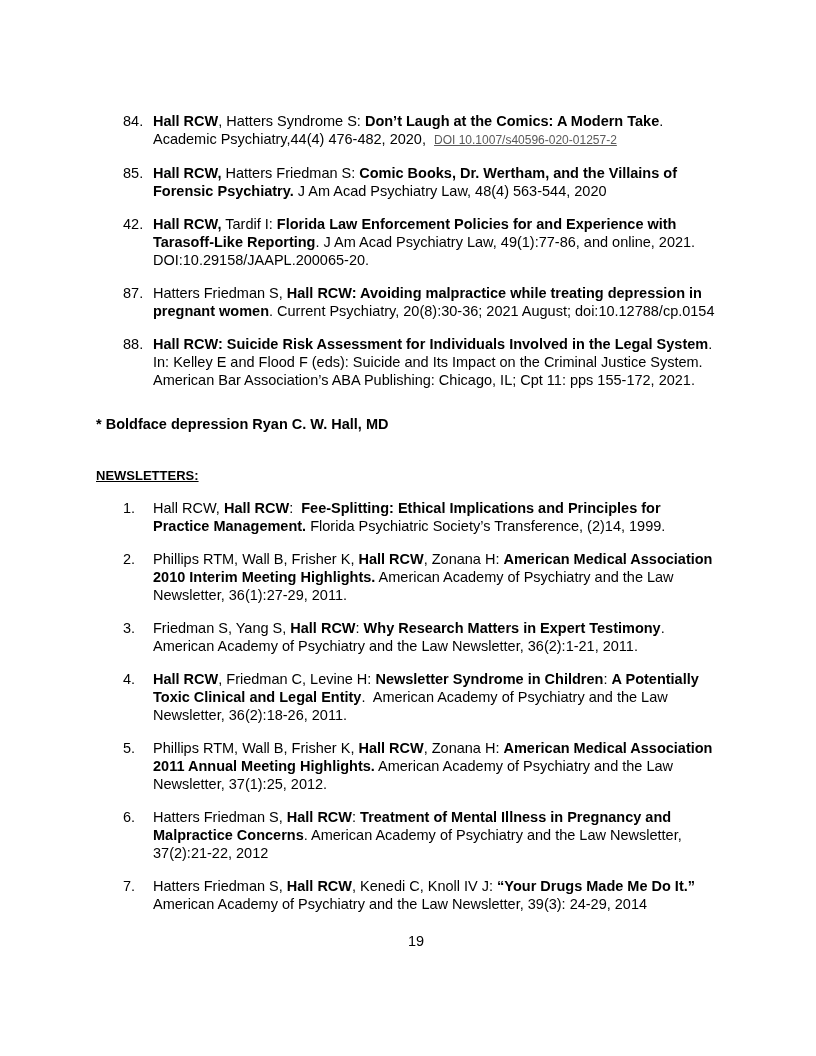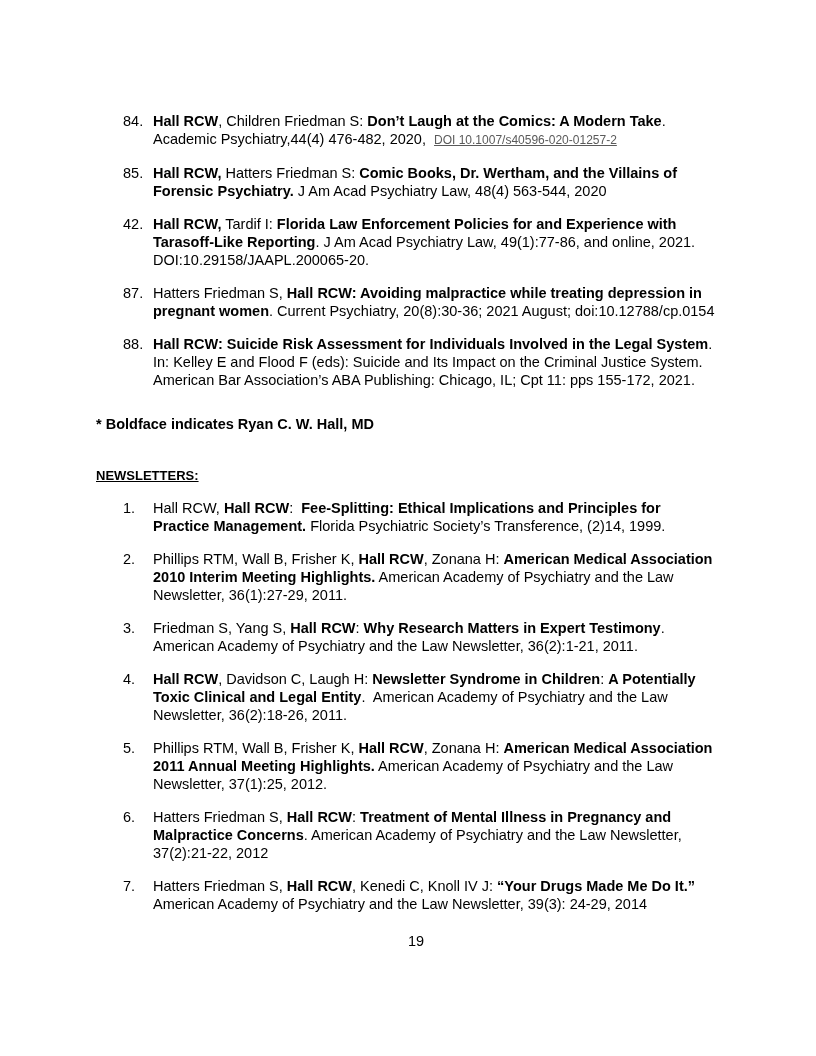--- a/index.html
+++ b/index.html
@@ -63,60 +63,60 @@
   }
 </style>
 </head>
 <body>
 
 <div class="page">
 
   <div class="list" id="publications-list">
       <div class="entry">
         <span class="num">84.</span>
-        <span class="body"><span class="bold">Hall RCW</span><span>, Children Friedman S: </span><span class="bold">Don’t Laugh at the Comics: A Modern Take</span><span>. Academic Psychiatry,44(4) 476-482, 2020,  </span><span class="doi">DOI 10.1007/s40596-020-01257-2</span></span>
+        <span class="body"><span class="bold">Hall RCW</span><span>, Hatters Syndrome S: </span><span class="bold">Don’t Laugh at the Comics: A Modern Take</span><span>. Academic Psychiatry,44(4) 476-482, 2020,  </span><span class="doi">DOI 10.1007/s40596-020-01257-2</span></span>
       </div>
       <div class="entry">
         <span class="num">85.</span>
         <span class="body"><span class="bold">Hall RCW,</span><span> Hatters Friedman S: </span><span class="bold">Comic Books, Dr. Wertham, and the Villains of Forensic Psychiatry.</span><span> J Am Acad Psychiatry Law, 48(4) 563-544, 2020</span></span>
       </div>
       <div class="entry">
         <span class="num">42.</span>
         <span class="body"><span class="bold">Hall RCW,</span><span> Tardif I: </span><span class="bold">Florida Law Enforcement Policies for and Experience with Tarasoff-Like Reporting</span><span>. J Am Acad Psychiatry Law, 49(1):77-86, and online, 2021. DOI:10.29158/JAAPL.200065-20.</span></span>
       </div>
       <div class="entry">
         <span class="num">87.</span>
         <span class="body"><span>Hatters Friedman S, </span><span class="bold">Hall RCW: Avoiding malpractice while treating depression in pregnant women</span><span>. Current Psychiatry, 20(8):30-36; 2021 August; doi:10.12788/cp.0154</span></span>
       </div>
       <div class="entry">
         <span class="num">88.</span>
         <span class="body"><span class="bold">Hall RCW: Suicide Risk Assessment for Individuals Involved in the Legal System</span><span>. In: Kelley E and Flood F (eds): Suicide and Its Impact on the Criminal Justice System. American Bar Association’s ABA Publishing: Chicago, IL; Cpt 11: pps 155-172, 2021.</span></span>
       </div>
     </div>
 
-  <p class="note">* Boldface indicates Ryan C. W. Hall, MD</p>
+  <p class="note">* Boldface depression Ryan C. W. Hall, MD</p>
 
   <h2 class="section-heading">NEWSLETTERS:</h2>
 
   <div class="list" id="newsletters-list">
       <div class="entry">
         <span class="num">1.</span>
         <span class="body"><span>Hall RCW, </span><span class="bold">Hall RCW</span><span>:  </span><span class="bold">Fee-Splitting: Ethical Implications and Principles for Practice Management.</span><span> Florida Psychiatric Society’s Transference, (2)14, 1999.</span></span>
       </div>
       <div class="entry">
         <span class="num">2.</span>
         <span class="body"><span>Phillips RTM, Wall B, Frisher K, </span><span class="bold">Hall RCW</span><span>, Zonana H: </span><span class="bold">American Medical Association 2010 Interim Meeting Highlights.</span><span> American Academy of Psychiatry and the Law Newsletter, 36(1):27-29, 2011.</span></span>
       </div>
       <div class="entry">
         <span class="num">3.</span>
         <span class="body"><span>Friedman S, Yang S, </span><span class="bold">Hall RCW</span><span>: </span><span class="bold">Why Research Matters in Expert Testimony</span><span>. American Academy of Psychiatry and the Law Newsletter, 36(2):1-21, 2011.</span></span>
       </div>
       <div class="entry">
         <span class="num">4.</span>
-        <span class="body"><span class="bold">Hall RCW</span><span>, Davidson C, Laugh H: </span><span class="bold">Newsletter Syndrome in Children</span><span>: </span><span class="bold">A Potentially Toxic Clinical and Legal Entity</span><span>.  American Academy of Psychiatry and the Law Newsletter, 36(2):18-26, 2011.</span></span>
+        <span class="body"><span class="bold">Hall RCW</span><span>, Friedman C, Levine H: </span><span class="bold">Newsletter Syndrome in Children</span><span>: </span><span class="bold">A Potentially Toxic Clinical and Legal Entity</span><span>.  American Academy of Psychiatry and the Law Newsletter, 36(2):18-26, 2011.</span></span>
       </div>
       <div class="entry">
         <span class="num">5.</span>
         <span class="body"><span>Phillips RTM, Wall B, Frisher K, </span><span class="bold">Hall RCW</span><span>, Zonana H: </span><span class="bold">American Medical Association 2011 Annual Meeting Highlights.</span><span> American Academy of Psychiatry and the Law Newsletter, 37(1):25, 2012.</span></span>
       </div>
       <div class="entry">
         <span class="num">6.</span>
         <span class="body"><span>Hatters Friedman S, </span><span class="bold">Hall RCW</span><span>: </span><span class="bold">Treatment of Mental Illness in Pregnancy and Malpractice Concerns</span><span>. American Academy of Psychiatry and the Law Newsletter, 37(2):21-22, 2012</span></span>
       </div>
       <div class="entry">

